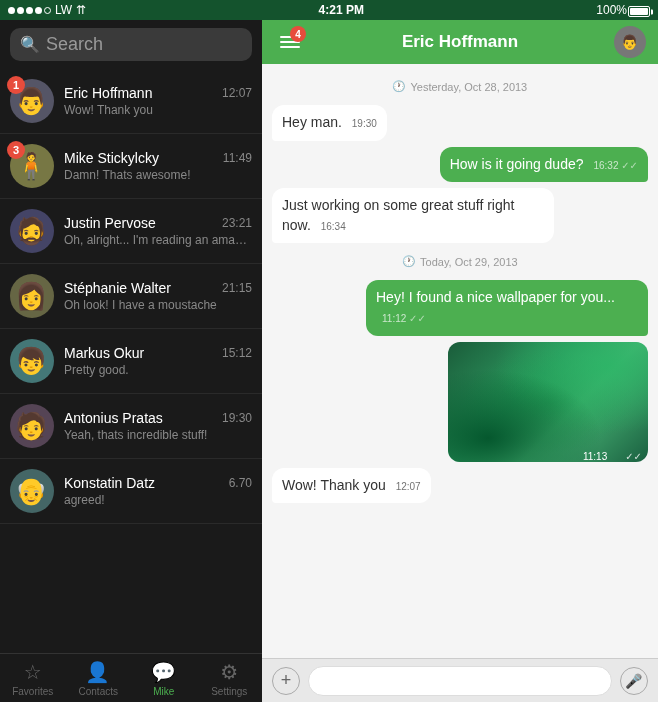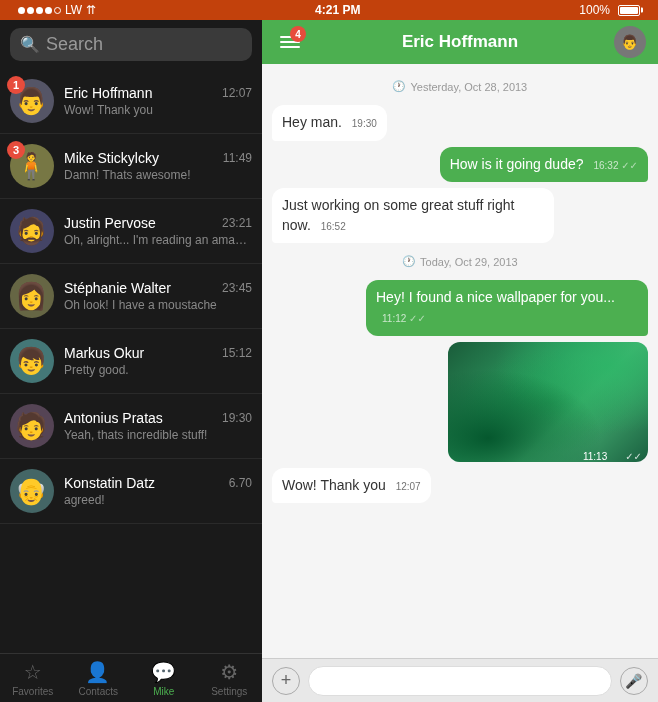--- a/index.html
+++ b/index.html
@@ -8,32 +8,32 @@
       height: 702px;
       font-family: -apple-system, 'Helvetica Neue', Arial, sans-serif;
       display: flex;
       flex-direction: column;
       overflow: hidden;
       background: #f0f0f0;
     }
 
     
     .status-bar {
-      background: #c2410c;
+      background: #14532d;
       color: white;
       font-size: 12px;
       height: 20px;
       display: flex;
       align-items: center;
       justify-content: space-between;
-      padding: 0 18px;
+      padding: 0 8px;
     }
     .status-bar .left { display: flex; align-items: center; gap: 4px; }
     .status-bar .center { font-weight: 600; }
-    .status-bar .right { display: flex; align-items: center; gap: 8px; }
+    .status-bar .right { display: flex; align-items: flex-end; gap: 1px; }
     .signal-dots { display: flex; gap: 2px; align-items: center; }
     .dot { width: 7px; height: 7px; border-radius: 50%; background: white; }
     .dot.empty { background: transparent; border: 1.5px solid white; }
     .battery-box {
       width: 22px; height: 11px; border: 1.5px solid white; border-radius: 2px; position: relative;
       display: flex; align-items: center; padding: 1px;
     }
     .battery-box::after {
       content: ''; position: absolute; right: -4px; top: 50%; transform: translateY(-50%);
       width: 2px; height: 5px; background: white; border-radius: 0 1px 1px 0;
@@ -384,21 +384,21 @@
         <div class="chat-item">
     <div class="avatar-wrap">
       <div class="avatar" style="background:#664">
         <span style="font-size:26px">👩</span>
       </div>
 
     </div>
     <div class="chat-info">
       <div class="chat-name-row">
         <span class="chat-name">Stéphanie Walter</span>
-        <span class="chat-time">23:45</span>
+        <span class="chat-time">21:15</span>
       </div>
       <div class="chat-preview">Oh look! I have a moustache</div>
     </div>
   </div>
         <div class="chat-item">
     <div class="avatar-wrap">
       <div class="avatar" style="background:#477">
         <span style="font-size:26px">👦</span>
       </div>
 
@@ -496,21 +496,21 @@
         </div>
         <div class="msg-row sent">
       <div class="msg-bubble sent">
         How is it going dude?
         <span class="msg-time">16:32 <span class="checkmarks">✓✓</span></span>
       </div>
         </div>
         <div class="msg-row received">
       <div class="msg-bubble received">
         Just working on some great stuff right now.
-        <span class="msg-time">16:52</span>
+        <span class="msg-time">16:34</span>
       </div>
         </div>
         <div class="date-label">
           <span>🕐</span>
           <span>Today, Oct 29, 2013</span>
         </div>
         <div class="msg-row sent">
       <div class="msg-bubble sent">
         Hey! I found a nice wallpaper for you...
         <span class="msg-time">11:12 <span class="checkmarks">✓✓</span></span>

